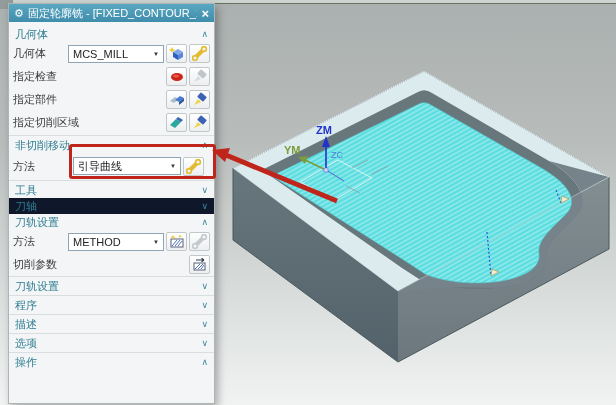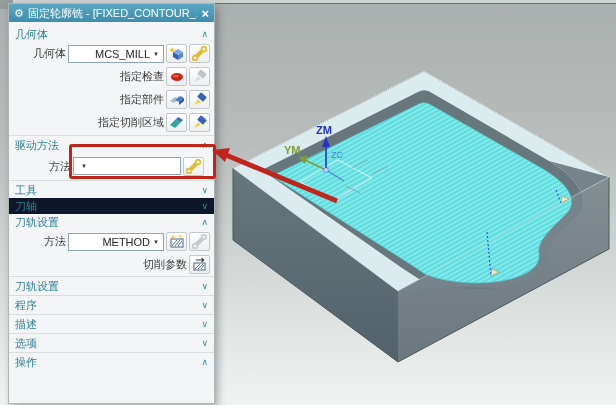--- a/index.html
+++ b/index.html
@@ -11,21 +11,21 @@
   .scene{position:absolute;left:0;top:0;z-index:0;}
 
   
   .dialog{position:absolute;left:8px;top:3px;width:205px;height:399px;z-index:10;
     background:#f3f5f6;border:1px solid #aeb5b7;box-shadow:3px 4px 8px rgba(0,0,0,.3);overflow:hidden;}
   .titlebar{height:18px;display:flex;align-items:center;gap:4px;padding:0 5px;
     background:linear-gradient(#5aa7c1,#3f8dac);color:#fff;font-size:11px;}
   .titlebar .gear{font-size:11px;line-height:1;}
   .titlebar .t{flex:1;white-space:nowrap;overflow:hidden;font-size:11px;}
   .titlebar .x{font-size:13px;font-weight:bold;cursor:default;}
-  .body{padding:1px 4px 0 4px;font-size:11px;color:#333;position:relative;height:381px;text-align:right;}
+  .body{padding:1px 4px 0 4px;font-size:11px;color:#333;position:relative;height:381px;}
   .sep{height:1px;background:#d9dddd;margin:1px -4px;}
   .sec{display:flex;align-items:center;justify-content:space-between;height:16px;color:#2e7d91;padding:0 2px;}
   .sec.hl{background:#0f172a;margin:0 -4px;padding:0 6px;}
   .sec .ch{font-size:9px;color:#3c88a2;}
   .frow{display:flex;align-items:center;height:23px;gap:2px;}
   .frow .lbl{flex:1;color:#3a3a3a;}
   .dd{display:flex;align-items:center;height:16px;background:#fff;border:1px solid #8fa4b5;padding:0 4px;box-sizing:content-box;}
   .dd .v{flex:1;font-size:11px;color:#222;white-space:nowrap;overflow:hidden;}
   .dd .ar{font-size:6px;color:#333;margin-left:3px;}
   .dd.w90{width:86px;} .dd.w100{width:98px;}
@@ -196,27 +196,28 @@
           <svg width="16" height="15" viewBox="0 0 16 15">
             <polygon points="2,13 6,7 9,10" fill="#f0d34a"></polygon>
             <rect x="6" y="2" width="8" height="6" rx="1" transform="rotate(40 10 5)" fill="#3b62b5"></rect>
           </svg>
         </button>
       </div>
 
       <div class="sep"></div>
 
       <div class="sec">
-        <span>驱动方法</span>
+        <span>非切削移动</span>
         <span class="ch">∧</span>
       </div>
 
       <div class="frow" style="height:26px;">
         <span class="lbl" style="max-width:58px;">方法</span>
         <div class="dd w100">
+          <span class="v">引导曲线</span>
           <span class="ar">▼</span>
         </div>
         <button class="ibtn">
           <svg width="16" height="15" viewBox="0 0 16 15">
             <path d="M3,12 L11,4" stroke="#e3bb2e" stroke-width="4" stroke-linecap="round"></path>
             <circle cx="12" cy="3" r="2.4" fill="#f3f5f6" stroke="#e3bb2e" stroke-width="1.6"></circle>
             <circle cx="3" cy="12" r="2.4" fill="#f3f5f6" stroke="#e3bb2e" stroke-width="1.6"></circle>
           </svg>
         </button>
       </div>

